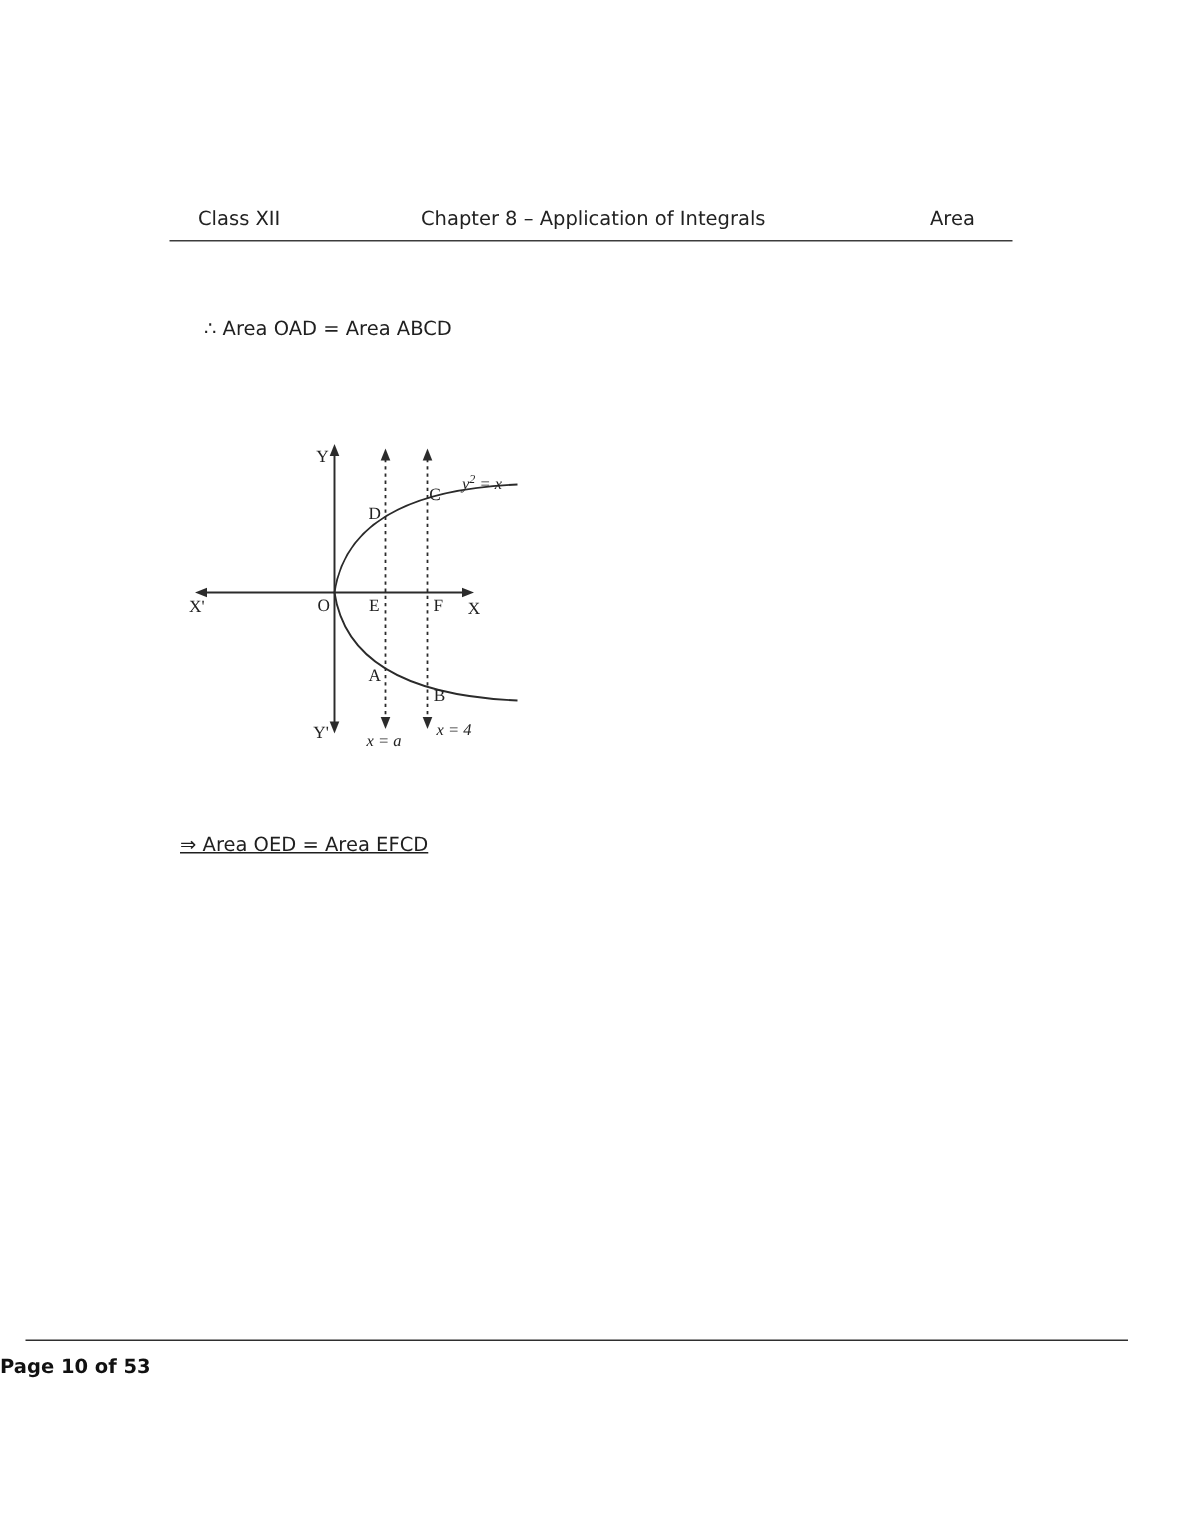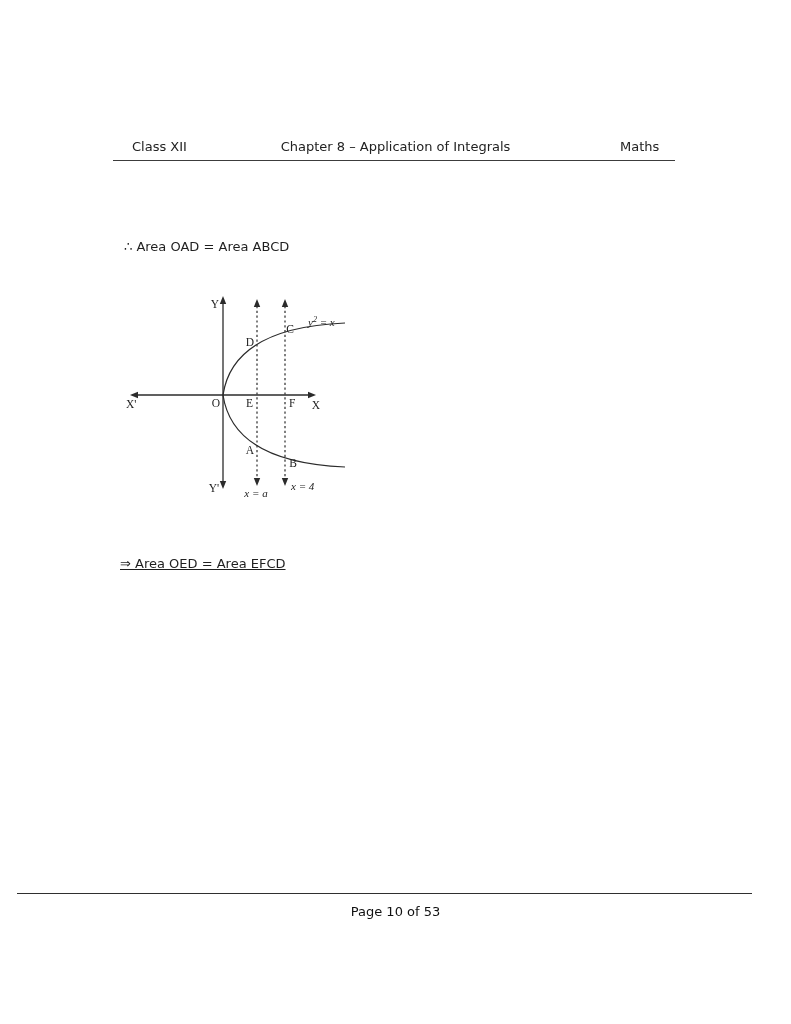--- a/index.html
+++ b/index.html
@@ -10,37 +10,37 @@
     background: #ffffff;
     font-family: "DejaVu Sans", "Liberation Sans", sans-serif;
     color: #1f1f1f;
     overflow: hidden;
   }
   .abs { position: absolute; white-space: nowrap; }
   .header-text { font-size: 13px; color: #222; }
   .header-center { left: 0; width: 791px; text-align: center; }
   .rule { position: absolute; height: 0; border-top: 1.5px solid #3c3c3c; }
   .body-line { font-size: 13px; color: #1f1f1f; }
-  .footer-text { font-size: 13px; font-weight: normal; color: #111; left: 0; width: 791px; text-align: center; }
+  .footer-text { font-size: 13px; font-weight: bold; color: #111; left: 0; width: 791px; text-align: left; }
   .fig-label { font-family: "Liberation Serif", "DejaVu Serif", serif; font-size: 11.5px; fill: #222; }
   .fig-math { font-family: "Liberation Serif", "DejaVu Serif", serif; font-style: italic; font-size: 11px; fill: #222; }
   .fig-stroke { stroke: #2b2b2b; fill: none; }
   .fig-fill { fill: #2b2b2b; stroke: none; }
 </style>
 </head>
 <body>
 
 <div class="page">
 
   <div class="abs header-text" style="left:132px; top:139px;">Class XII</div>
   <div class="abs header-text header-center" style="top:139px;">Chapter 8 – Application of Integrals</div>
-  <div class="abs header-text" style="left:620px; top:139px;">Maths</div>
+  <div class="abs header-text" style="left:620px; top:139px;">Area</div>
   <div class="rule" style="left:113px; top:160px; width:562px;"></div>
 
-  <div class="abs body-line" style="left:124px; top:212px;margin-top:27px;">∴ Area OAD = Area ABCD</div>
+  <div class="abs body-line" style="left:136px; top:212px;">∴ Area OAD = Area ABCD</div>
 
   <svg class="abs" style="left:120px; top:290px;" width="230" height="215" viewBox="0 0 230 215">
 
     <line class="fig-stroke" x1="14" y1="105" x2="192" y2="105" stroke-width="1.3"></line>
     <polygon class="fig-fill" points="10,105 18,101.8 18,108.2"></polygon>
     <polygon class="fig-fill" points="196,105 188,101.8 188,108.2"></polygon>
 
     <line class="fig-stroke" x1="103" y1="12" x2="103" y2="193" stroke-width="1.3"></line>
     <polygon class="fig-fill" points="103,6 99.8,14 106.2,14"></polygon>
     <polygon class="fig-fill" points="103,199 99.8,191 106.2,191"></polygon>

